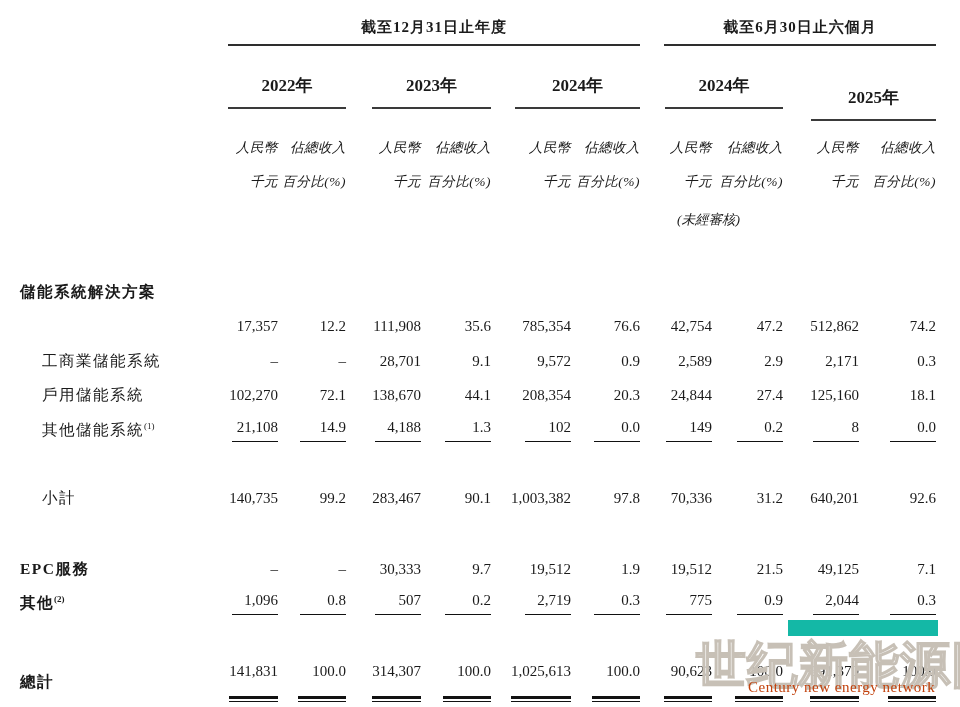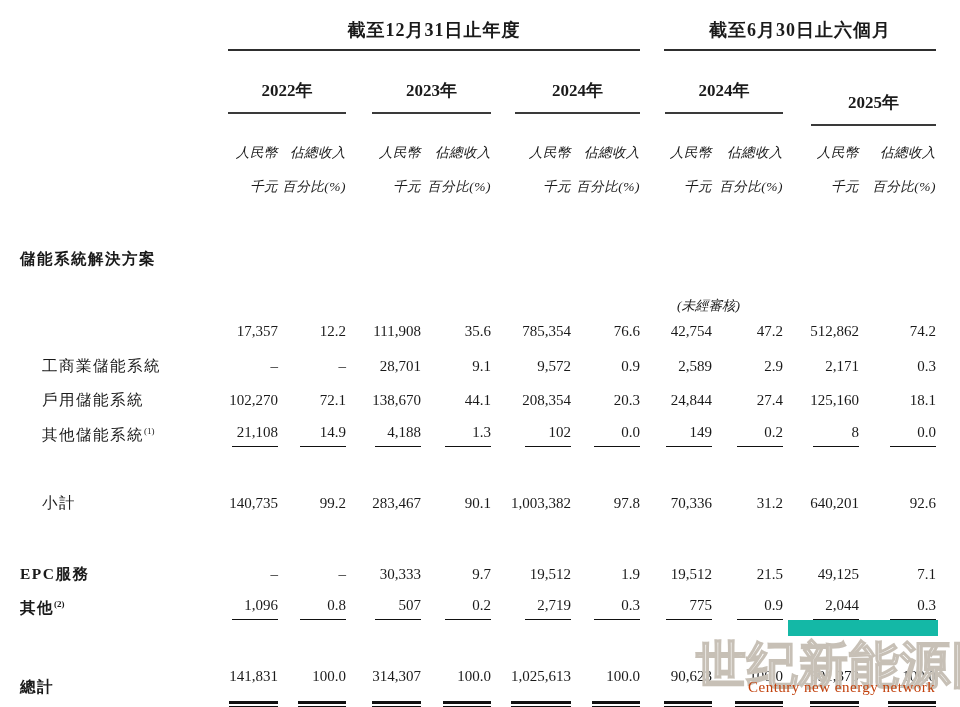--- a/index.html
+++ b/index.html
@@ -16,21 +16,21 @@
   .c5  { grid-column:6; }  .c6  { grid-column:7; }
   .c7  { grid-column:9; }  .c8  { grid-column:10; }
   .c9  { grid-column:11; } .c10 { grid-column:12; }
 
   .sp16  { grid-column:2/8; }
   .sp710 { grid-column:9/13; }
   .spy1 { grid-column:2/4; }  .spy2 { grid-column:4/6; }
   .spy3 { grid-column:6/8; }  .spy4 { grid-column:9/11; }
   .spy5 { grid-column:11/13;margin-top:24px; }
 
-  .gh { text-align:center; font-weight:bold; font-size:18px; letter-spacing:1px;
+  .gh { text-align:center; font-weight:bold; font-size:15px; letter-spacing:1px;
         padding:4px 0 7px 0; border-bottom:2.5px solid #2e2e2e; }
   .gh1 { margin-left:18px; }
   .gh2 { margin-left:2px; }
 
   .yh { text-align:center; font-weight:bold; font-size:17px;
         padding:16px 0 10px 0; border-bottom:2px solid #3a3a3a; }
   .yh1 { margin-left:18px; } .yh2 { margin-left:26px; } .yh3 { margin-left:24px; }
   .yh4 { margin-left:3px; }  .yh5 { margin-left:28px; }
 
   .sub1 { margin-top:18px; }
@@ -109,26 +109,26 @@
       <div class="c3 ital">千元</div>
       <div class="c4 ital">百分比(%)</div>
       <div class="c5 ital">千元</div>
       <div class="c6 ital">百分比(%)</div>
       <div class="c7 ital">千元</div>
       <div class="c8 ital">百分比(%)</div>
       <div class="c9 ital">千元</div>
       <div class="c10 ital">百分比(%)</div>
     </div>
 
+    <div class="r unaud-row">
+      <div class="spy4 unaud">(未經審核)</div>
+    </div>
+
     <div class="r dr section-row">
       <div class="cL lbl bold">儲能系統解決方案</div>
-    </div>
-
-    <div class="r unaud-row">
-      <div class="spy4 unaud">(未經審核)</div>
     </div>
 
     <div class="r dr">
       <div class="c1 num">17,357</div>
       <div class="c2 num">12.2</div>
       <div class="c3 num">111,908</div>
       <div class="c4 num">35.6</div>
       <div class="c5 num">785,354</div>
       <div class="c6 num">76.6</div>
       <div class="c7 num">42,754</div>

